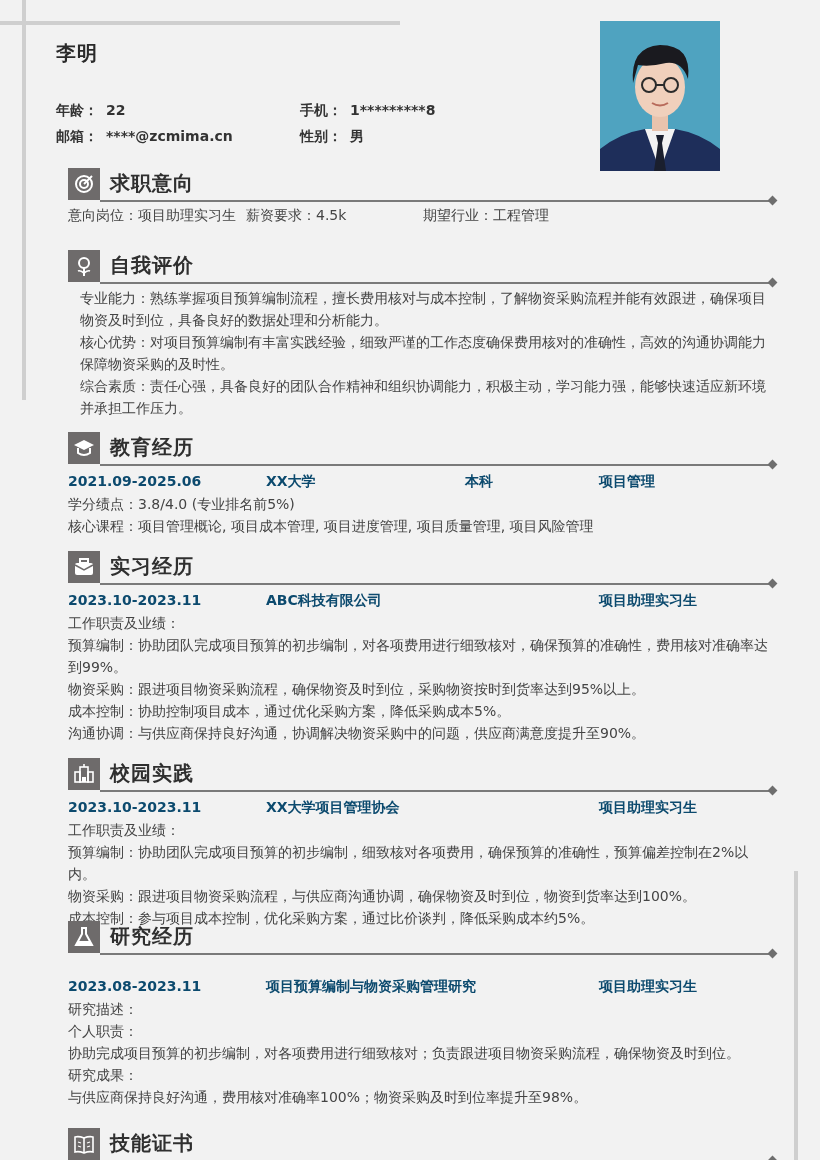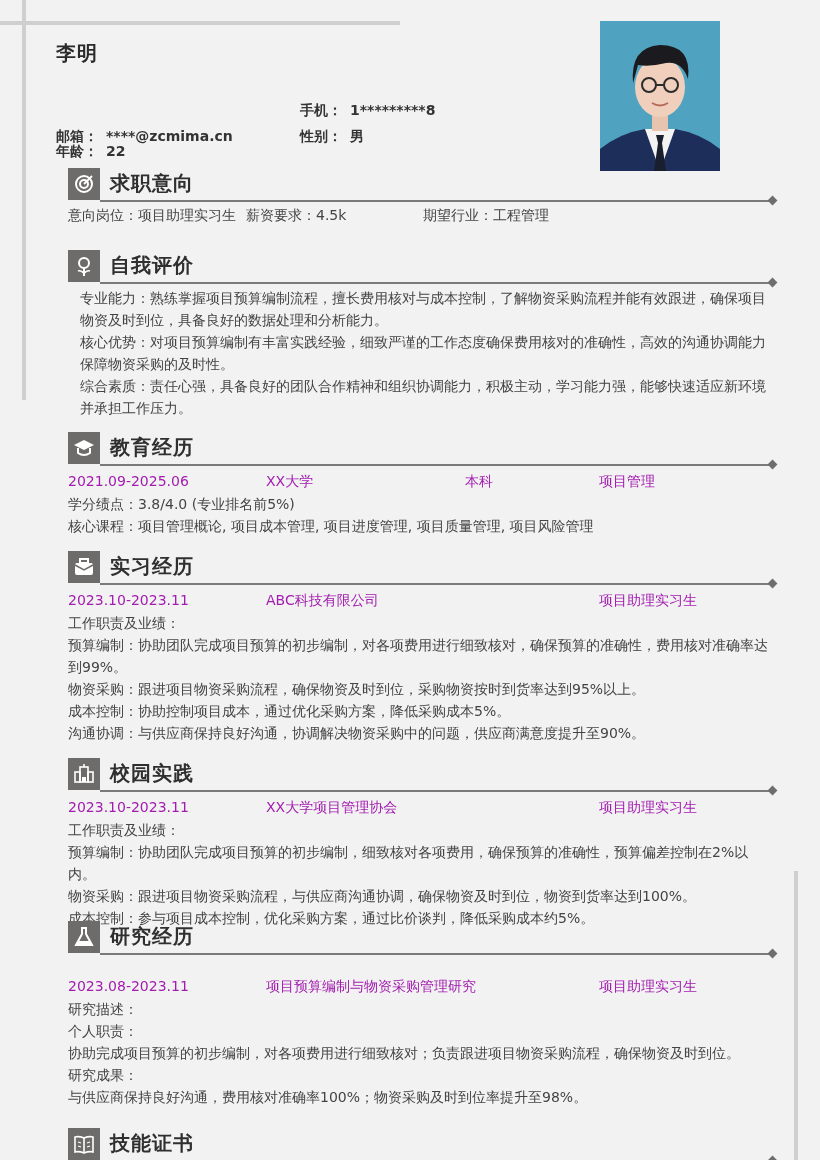--- a/index.html
+++ b/index.html
@@ -21,34 +21,34 @@
   .photo { position: absolute; left: 600px; top: 21px; width: 120px; height: 150px; background: #4fa3c0; overflow: hidden; }
 
   .section { position: absolute; left: 68px; width: 708px; }
   .sec-head { position: relative; height: 34px; }
   .sec-icon { position: absolute; left: 0; top: 0; width: 32px; height: 32px; background: #6e6b6b; display: flex; align-items: center; justify-content: center; }
   .sec-title { position: absolute; left: 42px; top: 2px; font-size: 20px; font-weight: bold; color: #2f2f2f; letter-spacing: 1px; }
   .sec-line { position: absolute; left: 32px; right: 4px; top: 32px; height: 2px; background: #7a7a7a; }
   .sec-dot { position: absolute; right: 0; top: 29px; width: 7px; height: 7px; background: #6e6e6e; transform: rotate(45deg); }
 
   .row { font-size: 14px; line-height: 22px; color: #444; }
-  .row-bold { font-size: 14px; font-weight: normal; color: #a21caf; position: relative; height: 24px; line-height: 24px; }
+  .row-bold { font-size: 14px; font-weight: bold; color: #0c4a6e; position: relative; height: 24px; line-height: 24px; }
   .row-bold span { position: absolute; top: 0; white-space: nowrap; }
   .para { font-size: 14px; line-height: 22px; color: #444; }
 </style>
 </head>
 <body>
 
 <div class="deco-vline-left"></div>
 <div class="deco-hline-top"></div>
 <div class="deco-vline-right"></div>
 
 <div class="name">李明</div>
 
-<div class="info" style="left:56px; top:102px;margin-top:41px;">
+<div class="info" style="left:56px; top:102px;">
   <span class="k">年龄：</span><span>22</span>
 </div>
 <div class="info" style="left:300px; top:102px;">
   <span class="k">手机：</span><span>1*********8</span>
 </div>
 <div class="info" style="left:56px; top:128px;">
   <span class="k">邮箱：</span><span>****@zcmima.cn</span>
 </div>
 <div class="info" style="left:300px; top:128px;">
   <span class="k">性别：</span><span>男</span>

